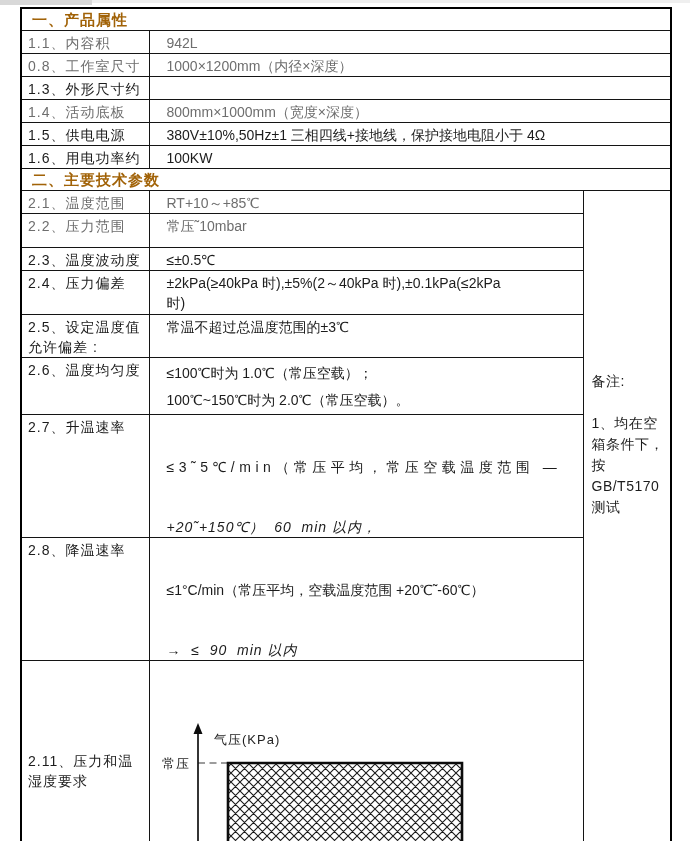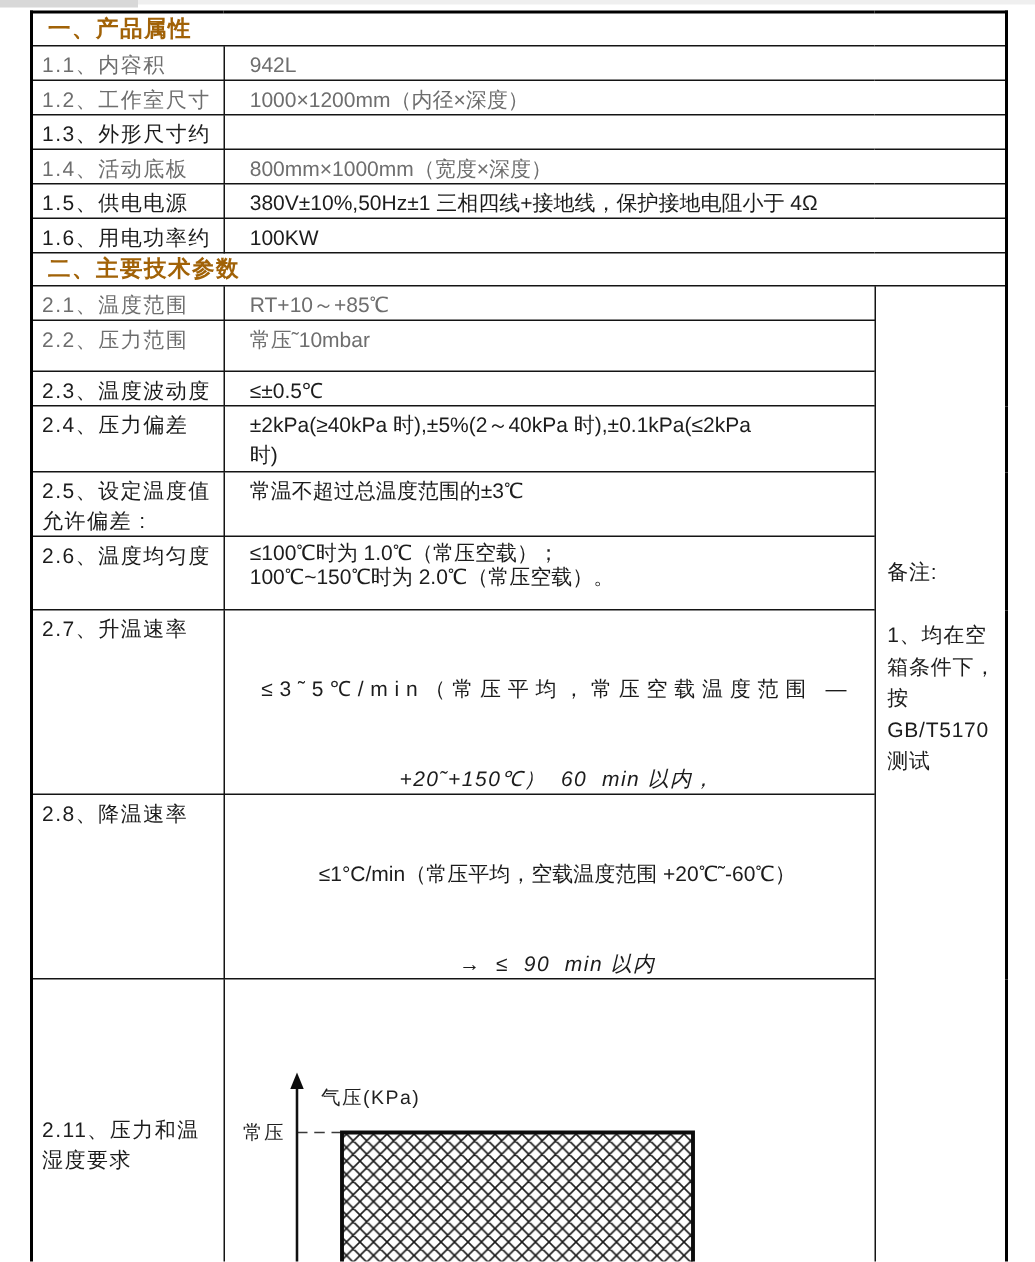--- a/index.html
+++ b/index.html
@@ -24,21 +24,21 @@
     white-space:pre-wrap;
     overflow:hidden;
   }
   td.sec { font-weight:bold; font-size:15px; padding:1px 6px 0 10px; letter-spacing:1px; color:#a16207; }
   td.lbl { padding:2px 2px 0 6px; letter-spacing:1px; }
   td.val { padding:2px 6px 0 17px; }
   tr.dim td { color:#6e6e6e; }
   td.chart-label { padding-top:90px; }
   td.chart-cell { padding:0; vertical-align:top; }
   td.remarks { padding:180px 4px 0 8px; line-height:21px; letter-spacing:0.5px; word-break:break-all; }
-  .vline { display:block;text-align:center; }
+  .vline { display:block; }
   .vjust { letter-spacing:4.5px; }
   .vsp   { letter-spacing:1px;font-style:italic; }
   svg.chart { display:block; width:434px; height:253px; }
   svg.chart text { font-size:13px; fill:#1f1f1f; font-family:"Liberation Sans", sans-serif; }
   svg.chart .dash { stroke:#3a3a3a; stroke-width:1.1; stroke-dasharray:7 4.5; fill:none; }
   svg.chart .axis { stroke:#111; stroke-width:1.7; }
 </style>
 </head>
 <body>
 
@@ -55,21 +55,21 @@
   <tbody>
       <tr style="height:20px">
         <td class="sec" colspan="3">一、产品属性</td>
       </tr>
 
   <tr class="dim" style="height:22px">
     <td class="lbl">1.1、内容积</td>
     <td class="val" colspan="2">942L</td>
       </tr>
   <tr class="dim" style="height:22px">
-    <td class="lbl">1.2、工作室尺寸</td>
+    <td class="lbl">0.8、工作室尺寸</td>
     <td class="val" colspan="2">1000×1200mm（内径×深度）</td>
       </tr>
   <tr style="height:22px">
     <td class="lbl">1.3、外形尺寸约</td>
     <td class="val" colspan="2"></td>
       </tr>
   <tr class="dim" style="height:22px">
     <td class="lbl">1.4、活动底板</td>
     <td class="val" colspan="2">800mm×1000mm（宽度×深度）</td>
       </tr>
@@ -108,21 +108,21 @@
     <td class="val">±2kPa(≥40kPa 时),±5%(2～40kPa 时),±0.1kPa(≤2kPa
 时)</td>
       </tr>
   <tr style="height:40px">
     <td class="lbl">2.5、设定温度值
 允许偏差 :</td>
     <td class="val">常温不超过总温度范围的±3℃</td>
       </tr>
   <tr style="height:49px">
     <td class="lbl">2.6、温度均匀度</td>
-    <td class="val" style="line-height:16px">≤100℃时为 1.0℃（常压空载）；
+    <td class="val" style="line-height:27px">≤100℃时为 1.0℃（常压空载）；
 100℃~150℃时为 2.0℃（常压空载）。</td>
       </tr>
   <tr style="height:41px">
     <td class="lbl">2.7、升温速率</td>
     <td class="val">
       <span class="vline vjust">≤3˜5℃/min（常压平均，常压空载温度范围 —</span>
       <span class="vline vsp">+20˜+150℃）  60  min 以内，</span></td>
       </tr>
   <tr style="height:40px">
     <td class="lbl">2.8、降温速率</td>

